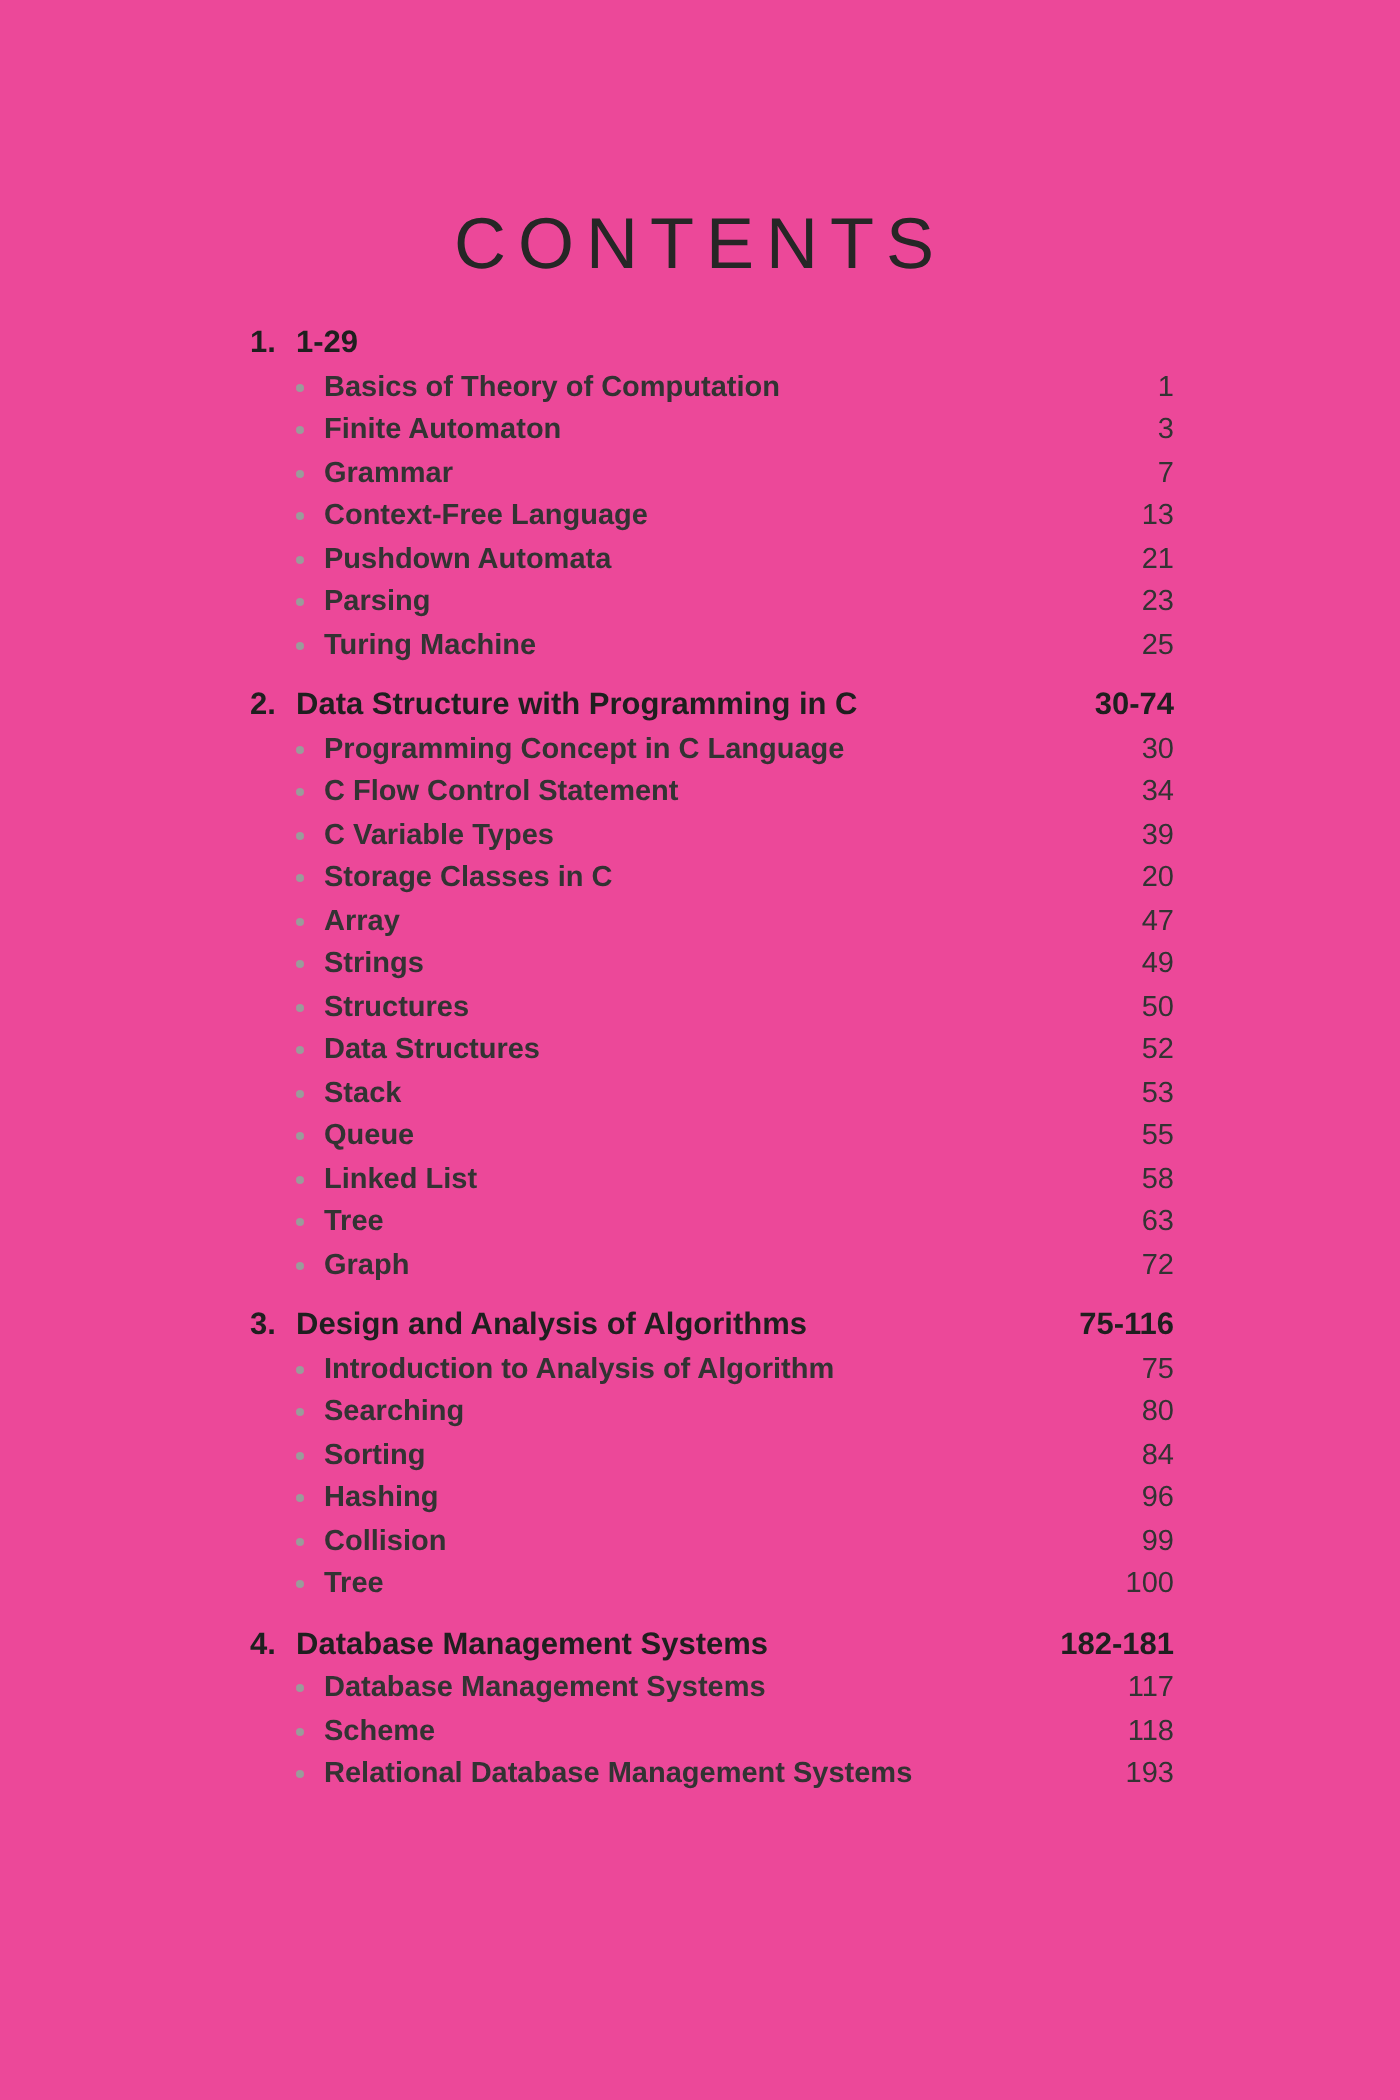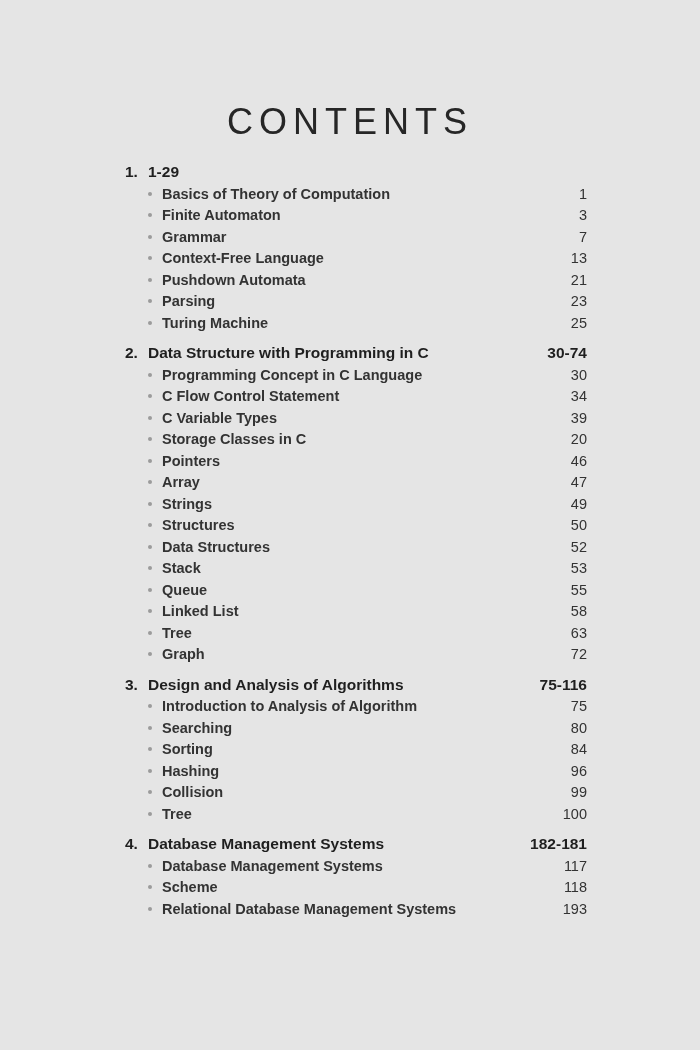--- a/index.html
+++ b/index.html
@@ -4,21 +4,21 @@
 <style>
   html, body {
     margin: 0;
     padding: 0;
     background: #ffffff;
   }
   .page {
     position: relative;
     width: 700px;
     height: 1050px;
-    background: #e5e5e5;
+    background: #ec4899;
     font-family: "Liberation Sans", sans-serif;
     color: #2e2e2e;
     box-sizing: border-box;
     padding-top: 104px;
     overflow: hidden;
   }
   .title {
     margin: 0 0 24px 0;
     text-align: center;
     font-family: "Liberation Sans", sans-serif;
@@ -149,25 +149,20 @@
           <span class="item-label">C Variable Types</span>
           <span class="item-page">39</span>
         </div>
         <div class="toc-item">
           <span class="bullet"></span>
           <span class="item-label">Storage Classes in C</span>
           <span class="item-page">20</span>
         </div>
         <div class="toc-item">
           <span class="bullet"></span>
-          <span class="item-label">Pointers</span>
-          <span class="item-page">46</span>
-        </div>
-        <div class="toc-item">
-          <span class="bullet"></span>
           <span class="item-label">Array</span>
           <span class="item-page">47</span>
         </div>
         <div class="toc-item">
           <span class="bullet"></span>
           <span class="item-label">Strings</span>
           <span class="item-page">49</span>
         </div>
         <div class="toc-item">
           <span class="bullet"></span>

